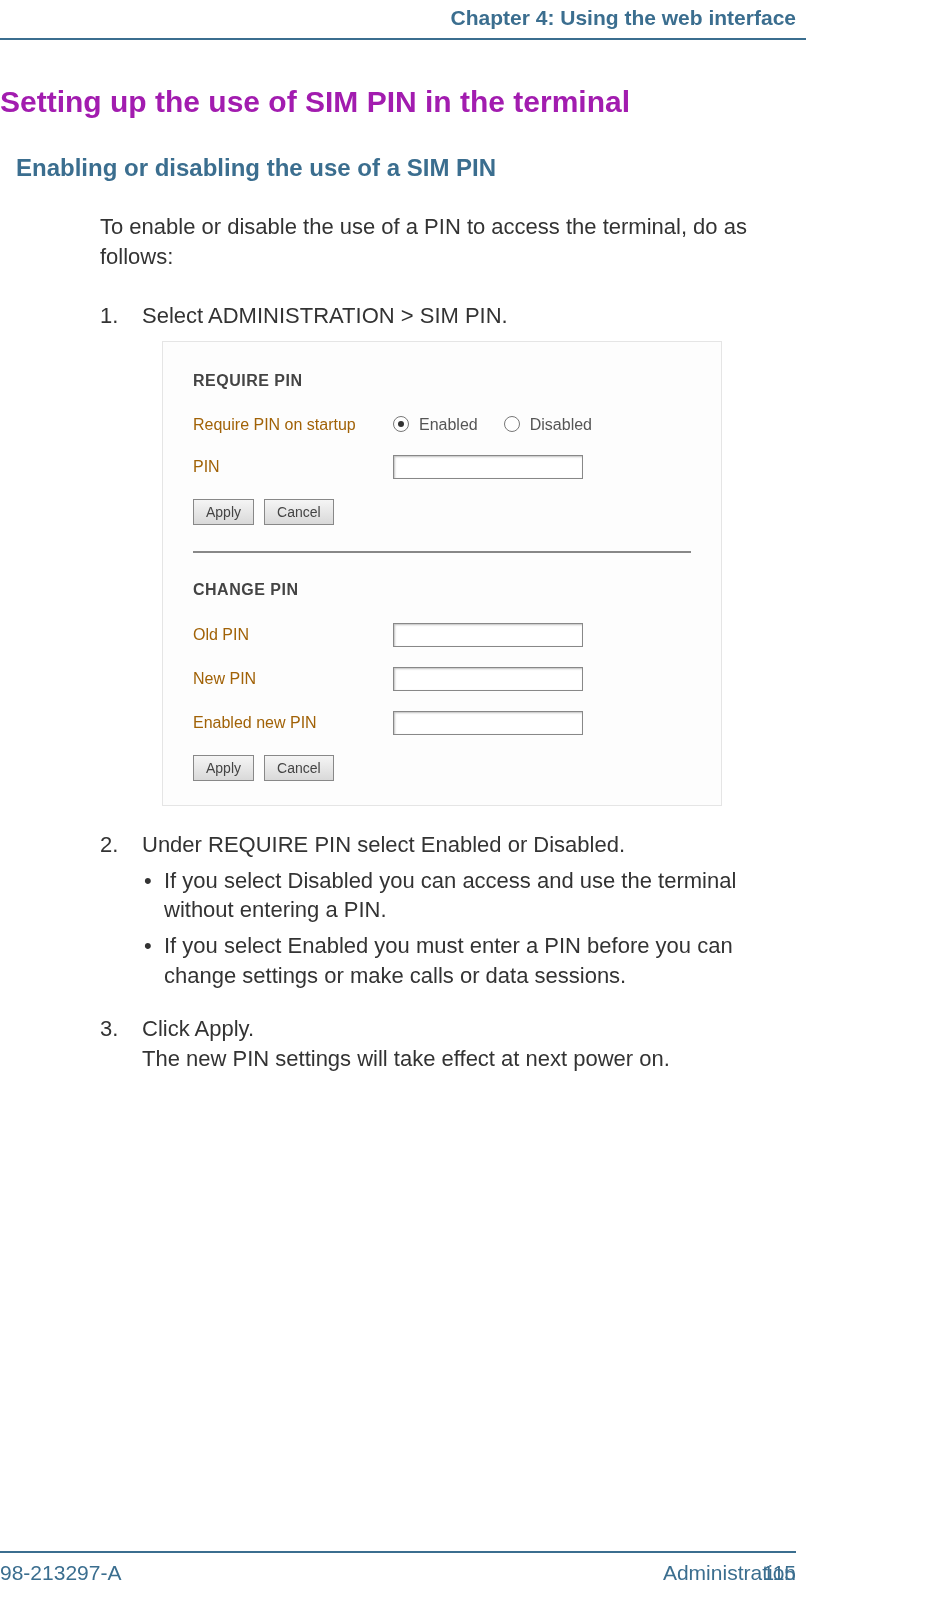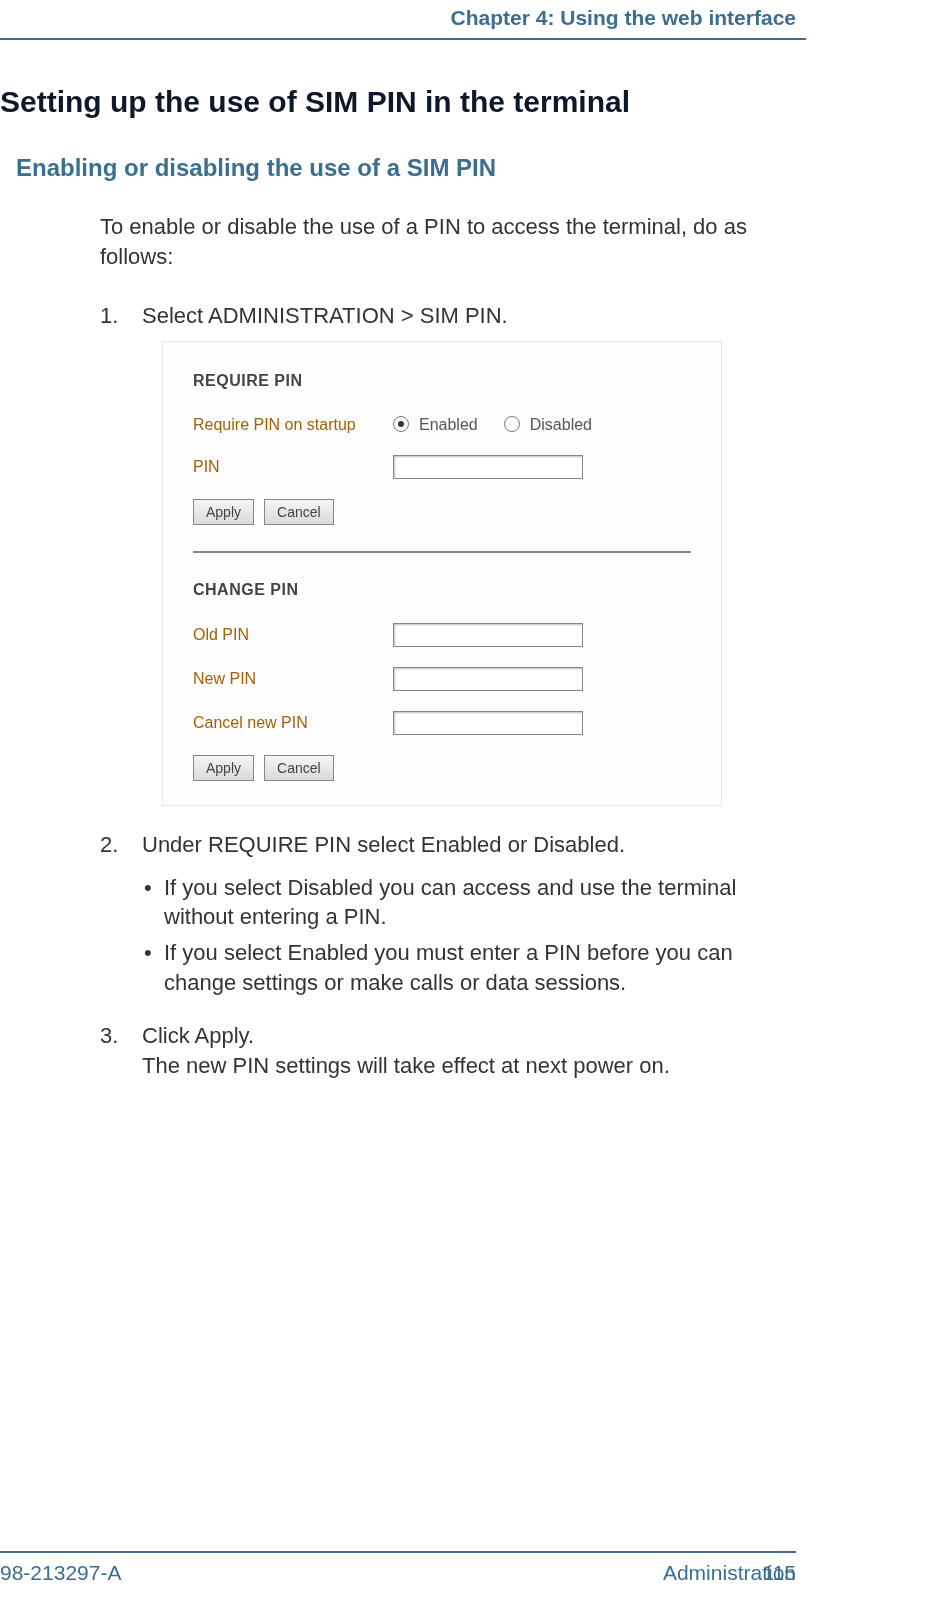--- a/index.html
+++ b/index.html
@@ -31,21 +31,21 @@
     font-weight: bold;
     border-bottom: 2px solid #3b6e8f;
   }
   .content {
     position: absolute;
     top: 85px;
     left: 0;
     right: 10px;
   }
   h1.section-title {
-    color: #0f172a;
+    color: #a21caf;
     font-size: 30px;
     font-weight: bold;
     margin: 0 0 35px 0;
   }
   h2.subsection-title {
     color: #3b6e8f;
     font-size: 24px;
     font-weight: bold;
     margin: 0 0 30px 0;
     padding-left: 16px;
@@ -155,21 +155,21 @@
     cursor: default;
   }
   .screenshot hr.sep {
     border: none;
     border-top: 2px solid #888;
     margin: 26px 0 26px 0;
   }
   ul.sub {
     list-style: none;
     padding: 0;
-    margin: 13px 0 0 0;
+    margin: 6px 0 0 0;
   }
   ul.sub > li {
     position: relative;
     padding-left: 22px;
     margin-bottom: 6px;
   }
   ul.sub > li::before {
     content: "•";
     position: absolute;
     left: 2px;
@@ -244,21 +244,21 @@
             <div class="panel-title">CHANGE PIN</div>
             <div class="row">
               <span class="lbl">Old PIN</span>
               <input type="text" style="">
             </div>
             <div class="row">
               <span class="lbl">New PIN</span>
               <input type="text" style="">
             </div>
             <div class="row">
-              <span class="lbl">Cancel new PIN</span>
+              <span class="lbl">Enabled new PIN</span>
               <input type="text" style="">
             </div>
             <div class="btn-row">
               <button class="ui-btn">Apply</button>
               <button class="ui-btn">Cancel</button>
             </div>
           </div>
         </li>
 
         <li>

